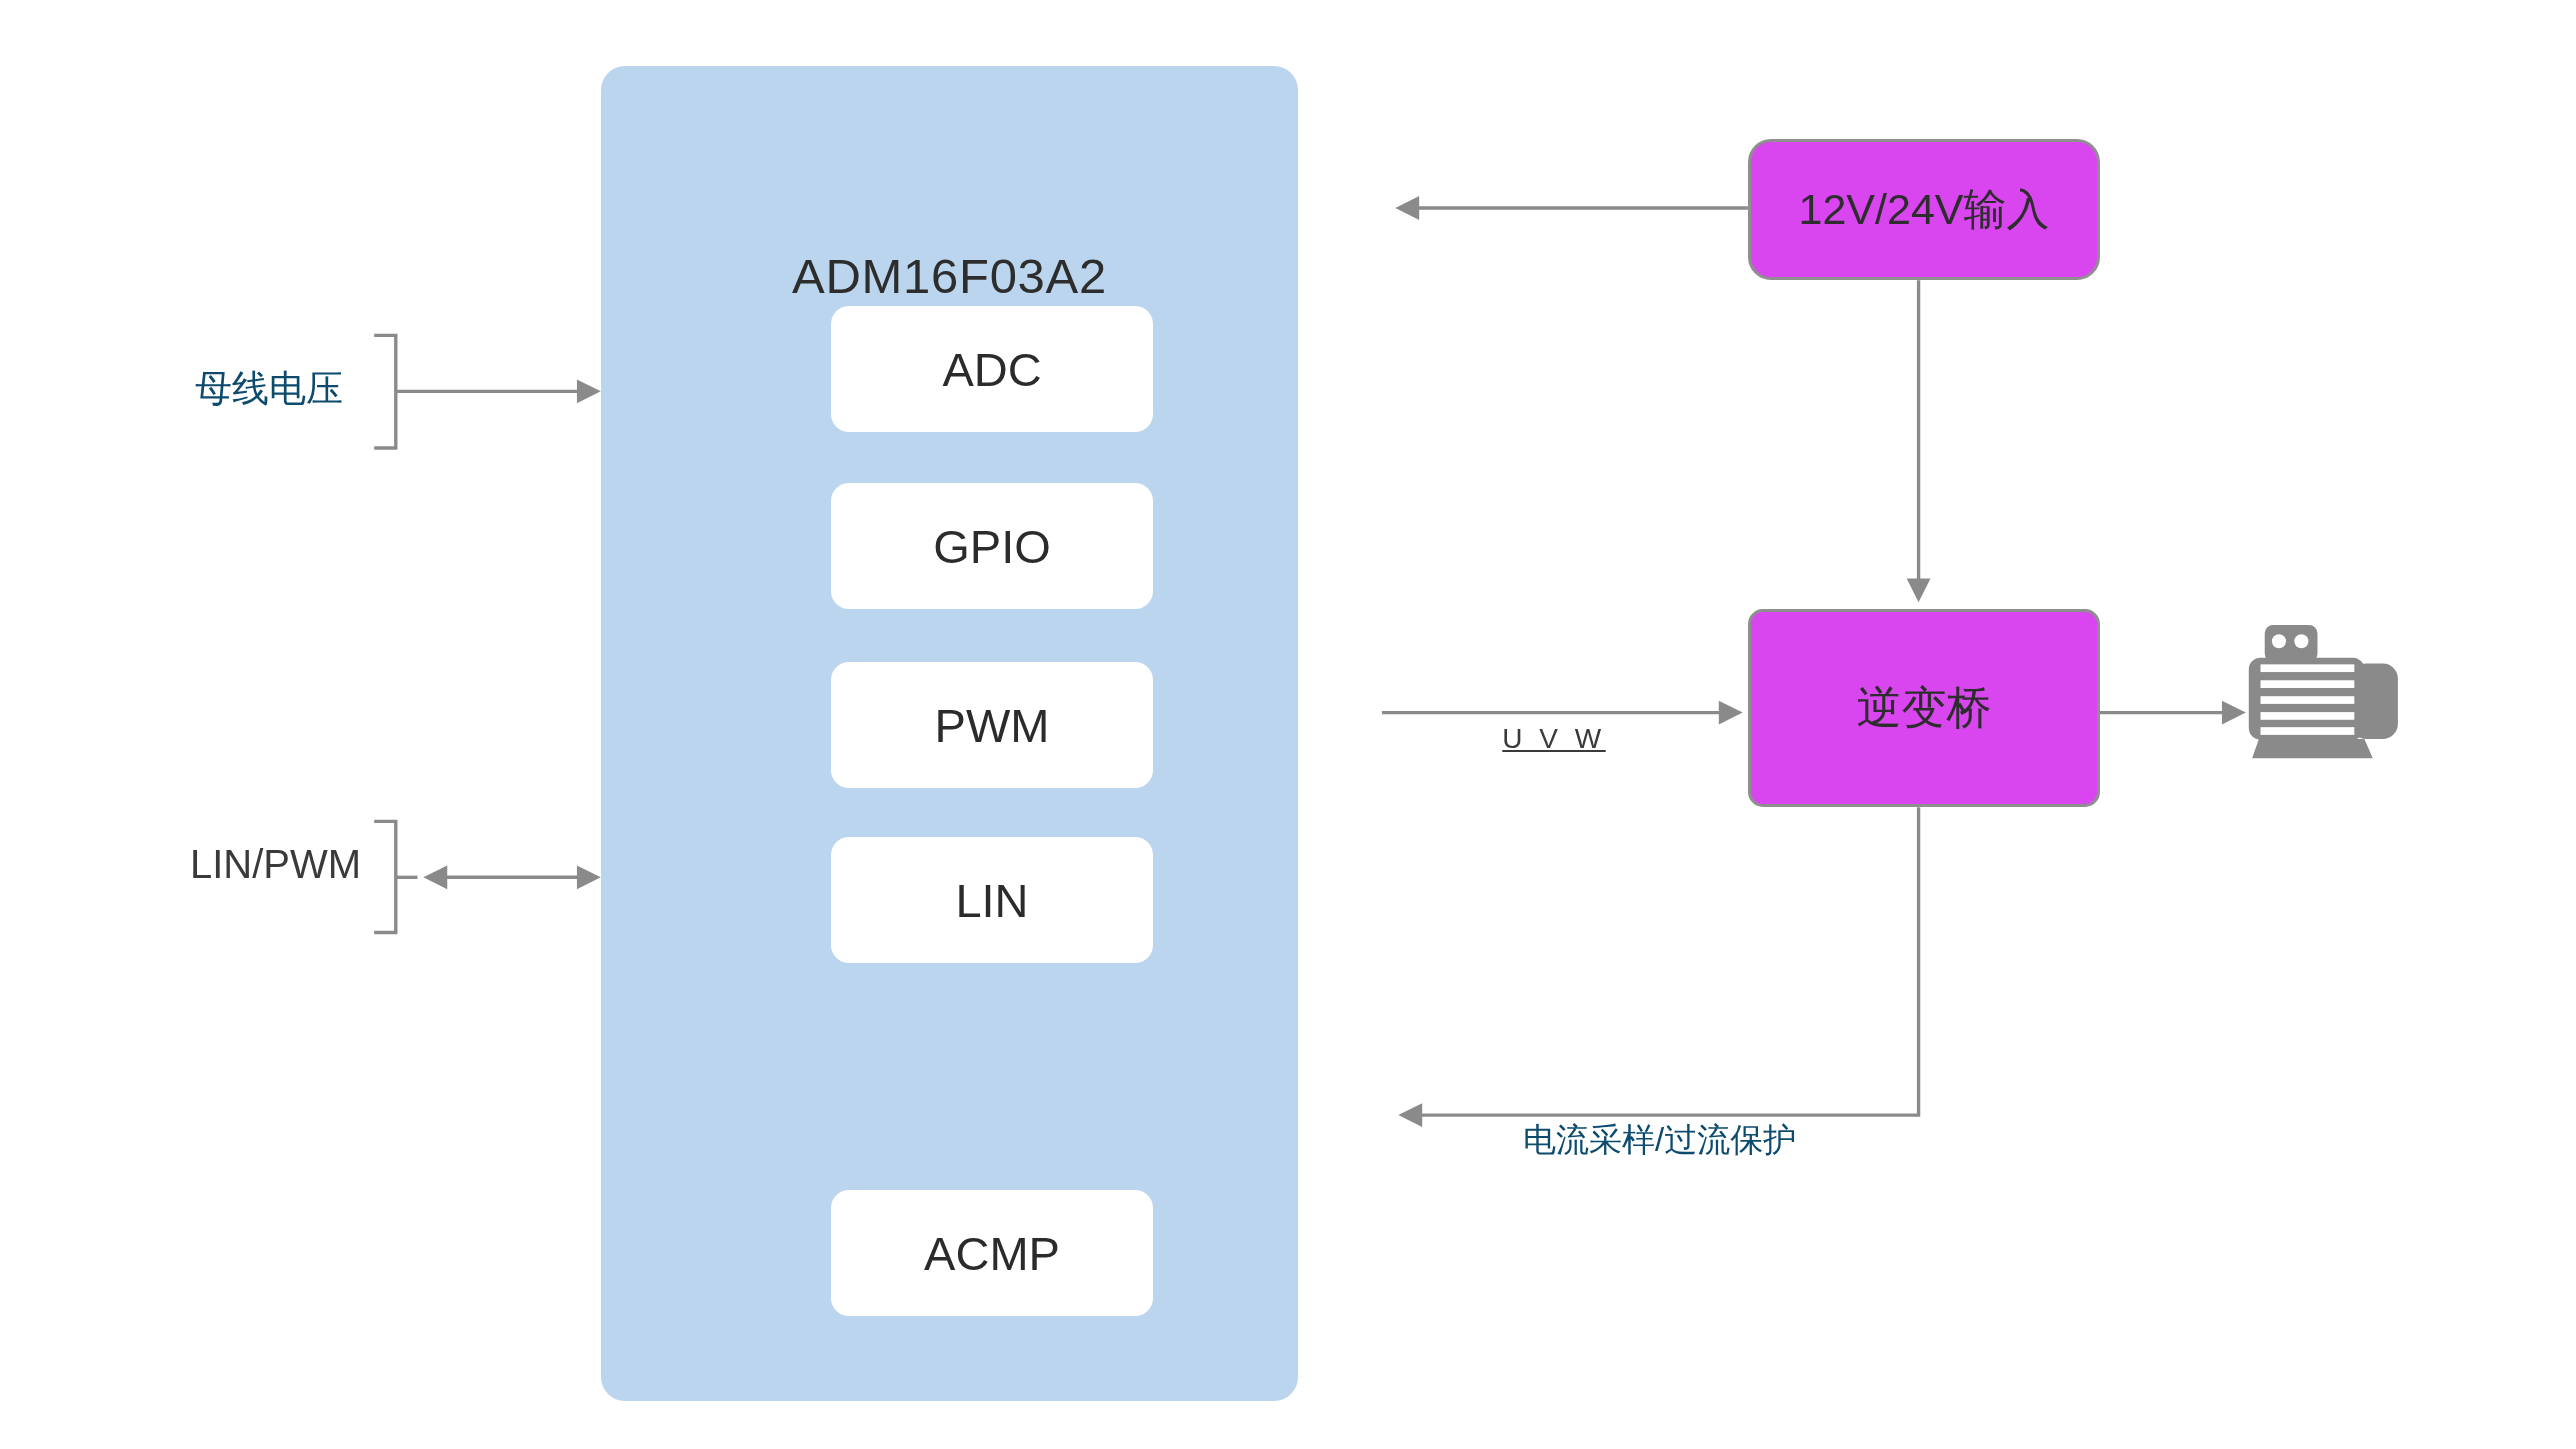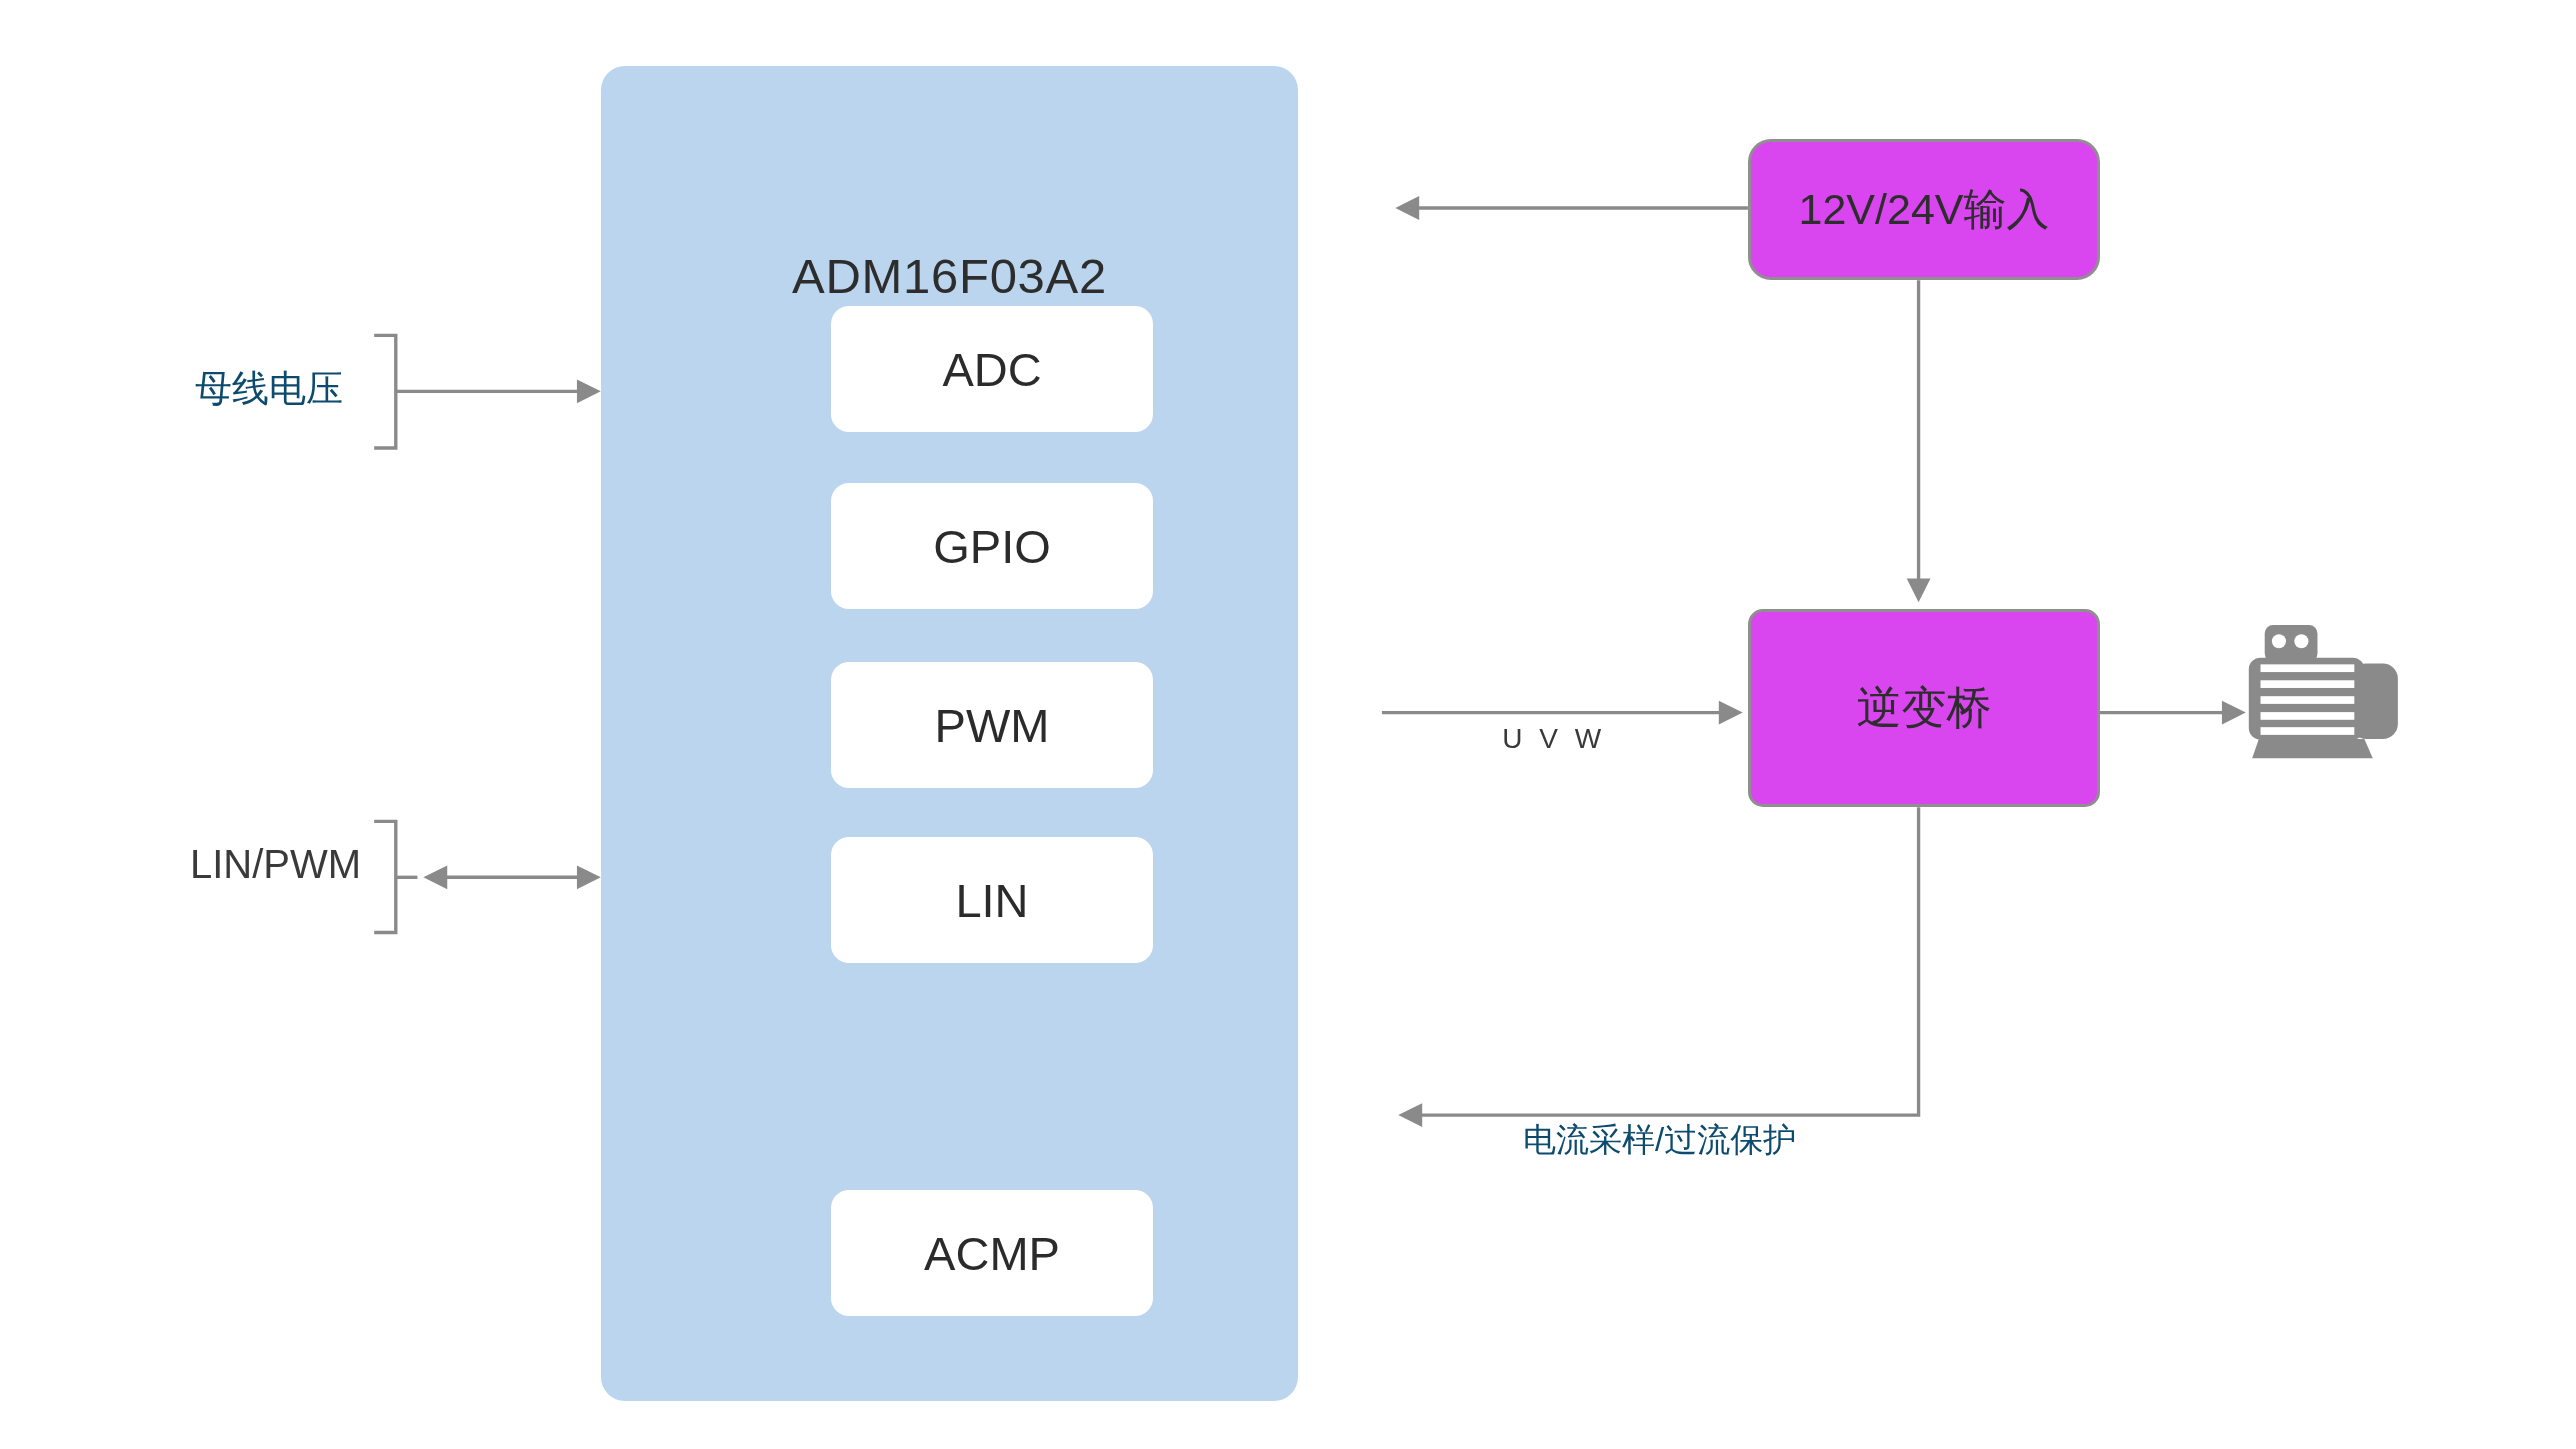--- a/index.html
+++ b/index.html
@@ -29,21 +29,21 @@
   .obox{
     position:absolute;background:#d946ef;border:3.4px solid #8f8f8f;box-sizing:border-box;
     display:flex;align-items:center;justify-content:center;color:#2d2d2d;
   }
   .power{left:1748px;top:139px;width:352px;height:141px;border-radius:23px;font-size:43px;}
   .inverter{left:1748px;top:609px;width:352px;height:198px;border-radius:15px;font-size:45px;text-align:right;}
   .overlay{position:absolute;left:0;top:0;width:2576px;height:1449px;}
   .lbl{position:absolute;white-space:nowrap;color:#0c4a6e;line-height:1;}
   .lbl-bus{left:195px;top:370px;font-size:37px;}
   .lbl-linpwm{left:190px;top:844px;font-size:40px;color:#3a3a3a;}
-  .lbl-uvw{left:1472px;top:725px;width:164px;text-align:center;font-size:28px;letter-spacing:4.5px;color:#3a3a3a;}
+  .lbl-uvw{left:1472px;top:725px;width:164px;text-align:center;font-size:28px;letter-spacing:4.5px;color:#3a3a3a;text-decoration:underline;}
   .lbl-current{left:1523px;top:1123px;font-size:33px;}
   .motor{position:absolute;left:2247px;top:625px;}
 </style>
 </head>
 <body>
 
 <div class="canvas">
 
   <div class="chip">
     <div class="chip-title">ADM16F03A2</div>

